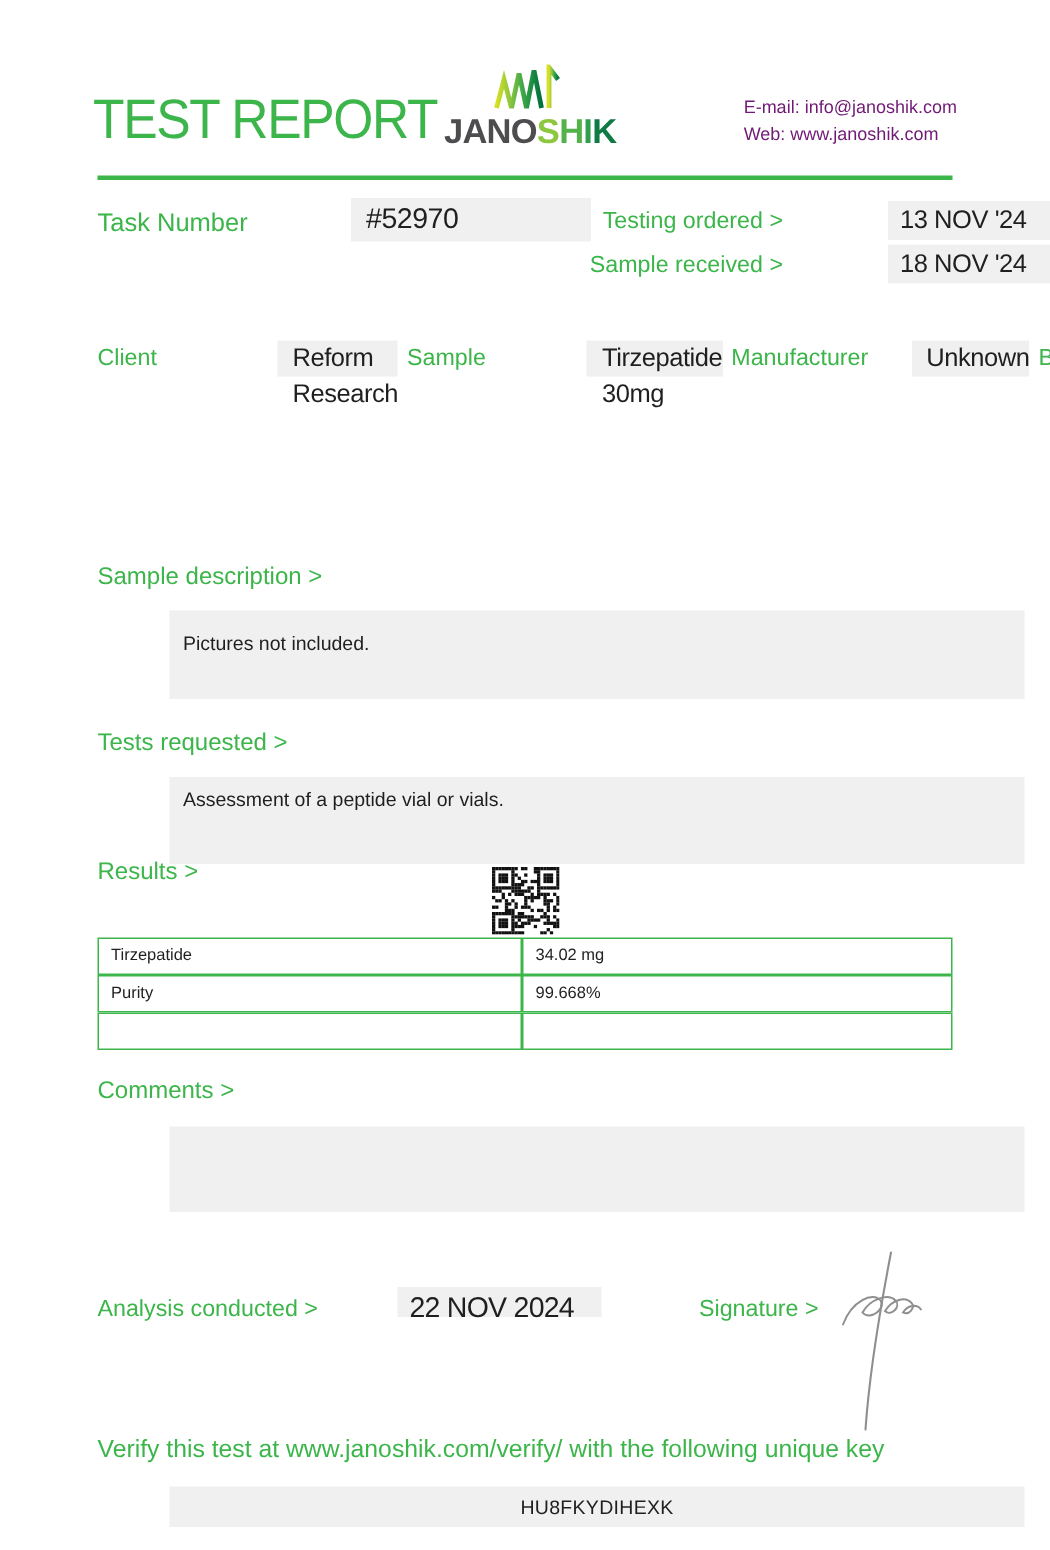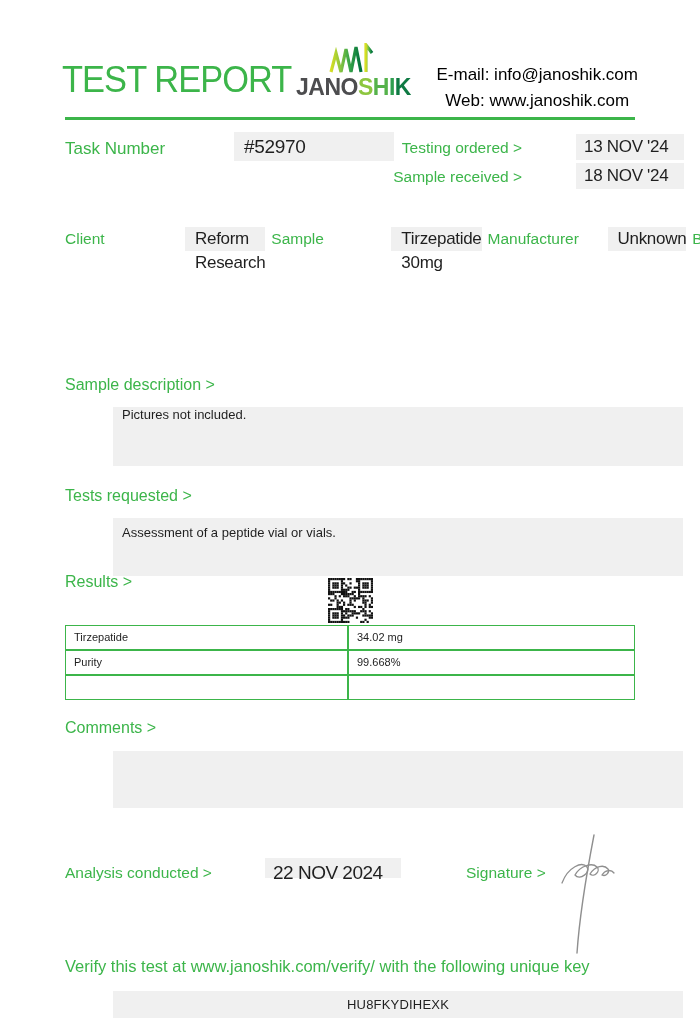--- a/index.html
+++ b/index.html
@@ -18,49 +18,49 @@
   .report-title {
     left: 62px; top: 59px; font-size: 37px; color: #3cb54a;
     letter-spacing: -1px; transform: scaleX(.93); transform-origin: left top;
     white-space: nowrap; font-weight: 400;
   }
   .logo-icon { left: 329px; top: 43px; }
   .logo-text { left: 296px; top: 74px; font-size: 23px; font-weight: bold;
     letter-spacing: -0.5px; white-space: nowrap; }
   .logo-jano { color: #4d4d4f; }
   .logo-shik { color: #35a948; }
-  .contact { right: 62px; top: 62px; font-size: 17px; color: #000000;
-    text-align: center; line-height: 1.5; }
+  .contact { right: 62px; top: 62px; font-size: 12px; color: #701a75;
+    text-align: left; line-height: 1.5; }
 
   .divider { left: 65px; top: 117px; width: 570px; height: 3px; background: #3cb54a; }
 
   
   .task-label { left: 65px; top: 139px; font-size: 17px; }
   .task-box { left: 186px; top: 132px; width: 160px; height: 29px;
     font-size: 19px; line-height: 29px; padding-left: 10px; letter-spacing: -0.3px; }
   .date-label { left: 370px; width: 152px; text-align: right; font-size: 15.5px; }
   .ordered-label { top: 139px; }
   .received-label { top: 168px; }
-  .date-box { left: 528px; width: 108px; height: 26px; font-size: 17px;
+  .date-box { left: 544px; width: 108px; height: 26px; font-size: 17px;
     line-height: 26px; padding-left: 8px; letter-spacing: -0.3px; }
   .ordered-box { top: 134px; }
   .received-box { top: 163px; }
 
   
   .info-rows { left: 65px; top: 227px; width: 570px; display: flex;
     flex-direction: row; gap: 6px; }
   .info-row { display: flex; height: 24px; }
   .info-label { width: 120px; font-size: 15.5px; color: #3cb54a; line-height: 24px; }
   .info-value { flex: 1; background: #f0f0f0; font-size: 17px; line-height: 24px;
     padding-left: 10px; letter-spacing: -0.3px; }
 
   .section-heading { left: 65px; font-size: 16px; color: #3cb54a; }
   .h-sampledesc { top: 376px; }
   .box-sampledesc { left: 65px; top: 407px; width: 570px; height: 59px;
-    font-size: 13px; padding: 0 9px; }
+    font-size: 13px; padding: 14px 9px; }
   .h-tests { top: 487px; }
   .box-tests { left: 65px; top: 518px; width: 570px; height: 58px;
     font-size: 13px; padding: 7px 9px; }
   .h-results { top: 573px; }
   .qr { left: 328px; top: 578px; width: 45px; height: 45px; }
 
   .results-table { left: 65px; top: 625px; width: 570px; display: grid;
     grid-template-columns: 283px 287px; }
   .results-table .cell { border: 1px solid #3cb54a; height: 25px;
     font-size: 11px; line-height: 23px; padding-left: 8px; background: #fff; }

